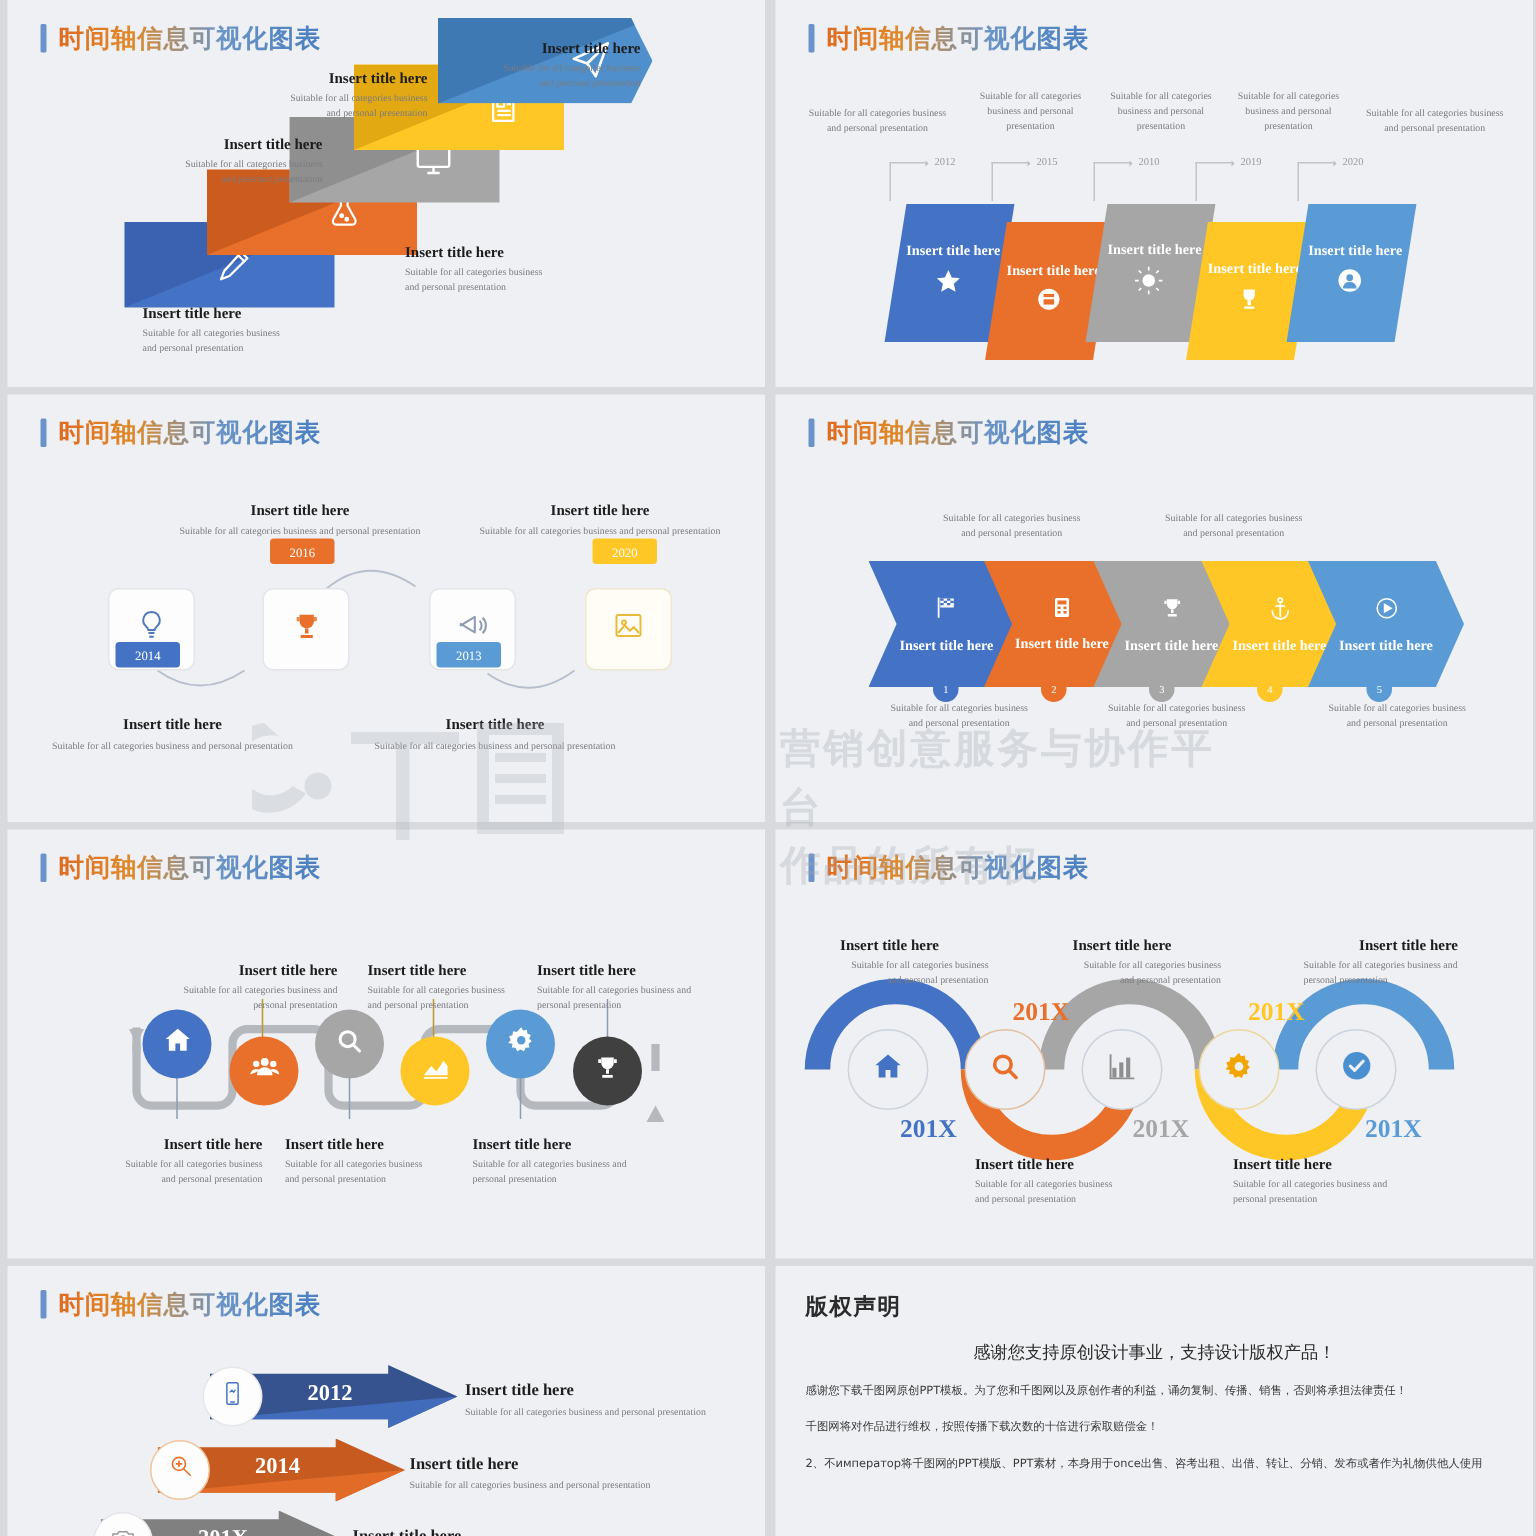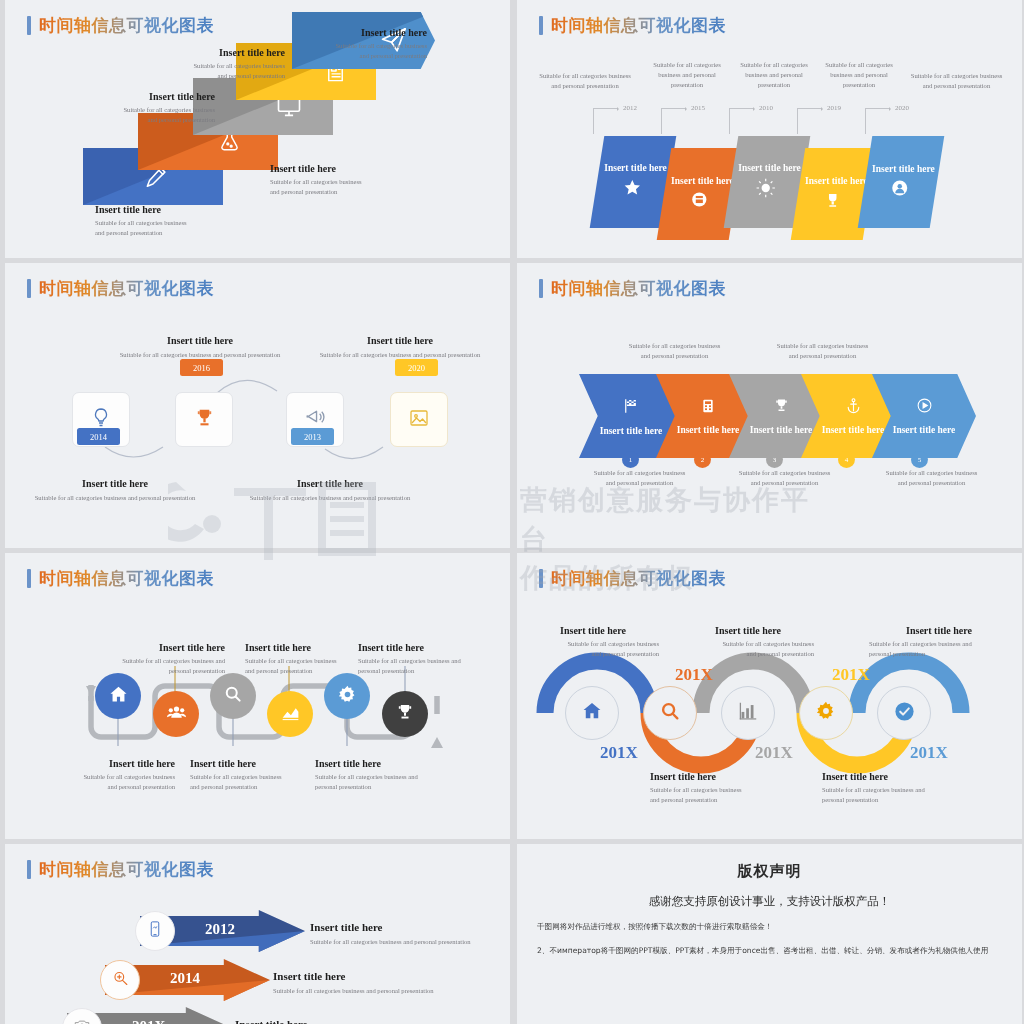--- a/index.html
+++ b/index.html
@@ -73,21 +73,21 @@
   
   .bigarrow { position:absolute; height:42px; display:flex; align-items:center; }
   .bigarrow .shaftwrap { position:relative; height:42px; }
   .bigarrow .shaft { position:absolute; inset:0; clip-path: polygon(0 14%, 72% 14%, 72% 0, 100% 50%, 72% 100%, 72% 86%, 0 86%); }
   .bigarrow .shade { position:absolute; inset:0; clip-path: polygon(0 86%, 100% 50%, 72% 100%, 72% 86%); opacity:.82; }
   .bigarrow .yrl { position:absolute; color:#fff; font-size:15px; font-weight:bold; font-family:"Liberation Serif",serif;}
   .iconcirc { position:absolute; width:40px; height:40px; border-radius:50%; background:#fdfdfd; border:1px solid #e6e6ea; display:flex; align-items:center; justify-content:center; z-index:3;}
 
   
   .cp { position:absolute; left:0; right:0; top:0; padding:18px 20px 0 20px; font-family:"Liberation Serif",serif; color:#2b2b2b;}
-  .cp h1 { font-size:15px; text-align:center; letter-spacing:1px; font-family:Liberation Sans, sans-serif;}
+  .cp h1 { font-size:15px; text-align:left; letter-spacing:1px; font-family:Liberation Sans, sans-serif;}
   .cp h2 { font-size:11.5px; text-align:center; margin-top:13px; font-weight:normal; font-family:"DejaVu Sans",sans-serif;}
   .cp p { font-size:7.6px; line-height:1.75; margin-top:11px; color:#3a3a3a; font-family:"DejaVu Sans",sans-serif;}
   .wmtext { position:absolute; left:520px; top:480px; width:300px; color:rgba(160,166,176,.30); font-size:27px; font-weight:bold; line-height:1.45; font-family:"DejaVu Sans",sans-serif; letter-spacing:2px; z-index:31; pointer-events:none;}
   .wmlogo { position:absolute; left:168px; top:468px; z-index:31; pointer-events:none; opacity:.30;}
 </style>
 </head>
 <body>
 
 <div class="grid">
 
@@ -650,20 +650,21 @@
     <div style="position:absolute;left:230px;top:174px;width:195px">
       <div class="ttl" style="font-size:11px">Insert title here</div>
 
     </div>
   </div>
 
   <div class="slide p8">
     <div class="cp">
       <h1>版权声明</h1>
       <h2>感谢您支持原创设计事业，支持设计版权产品！</h2>
+      <p>感谢您下载千图网原创PPT模板。为了您和千图网以及原创作者的利益，诵勿复制、传播、销售，否则将承担法律责任！</p>
       <p>千图网将对作品进行维权，按照传播下载次数的十倍进行索取赔偿金！</p>
       <p>2、不император将千图网的PPT模版、PPT素材，本身用于once出售、咨考出租、出借、转让、分销、发布或者作为礼物供他人使用</p>
     </div>
   </div>
 </div>
 
 <div class="wmlogo">
   <svg width="215" height="95" viewBox="0 0 215 95" fill="#aeb4bd">
     <path d="M8 14a30 30 0 1028 47 l-9-5a20 20 0 11-9-33z"></path>
     <circle cx="44" cy="56" r="9"></circle>

